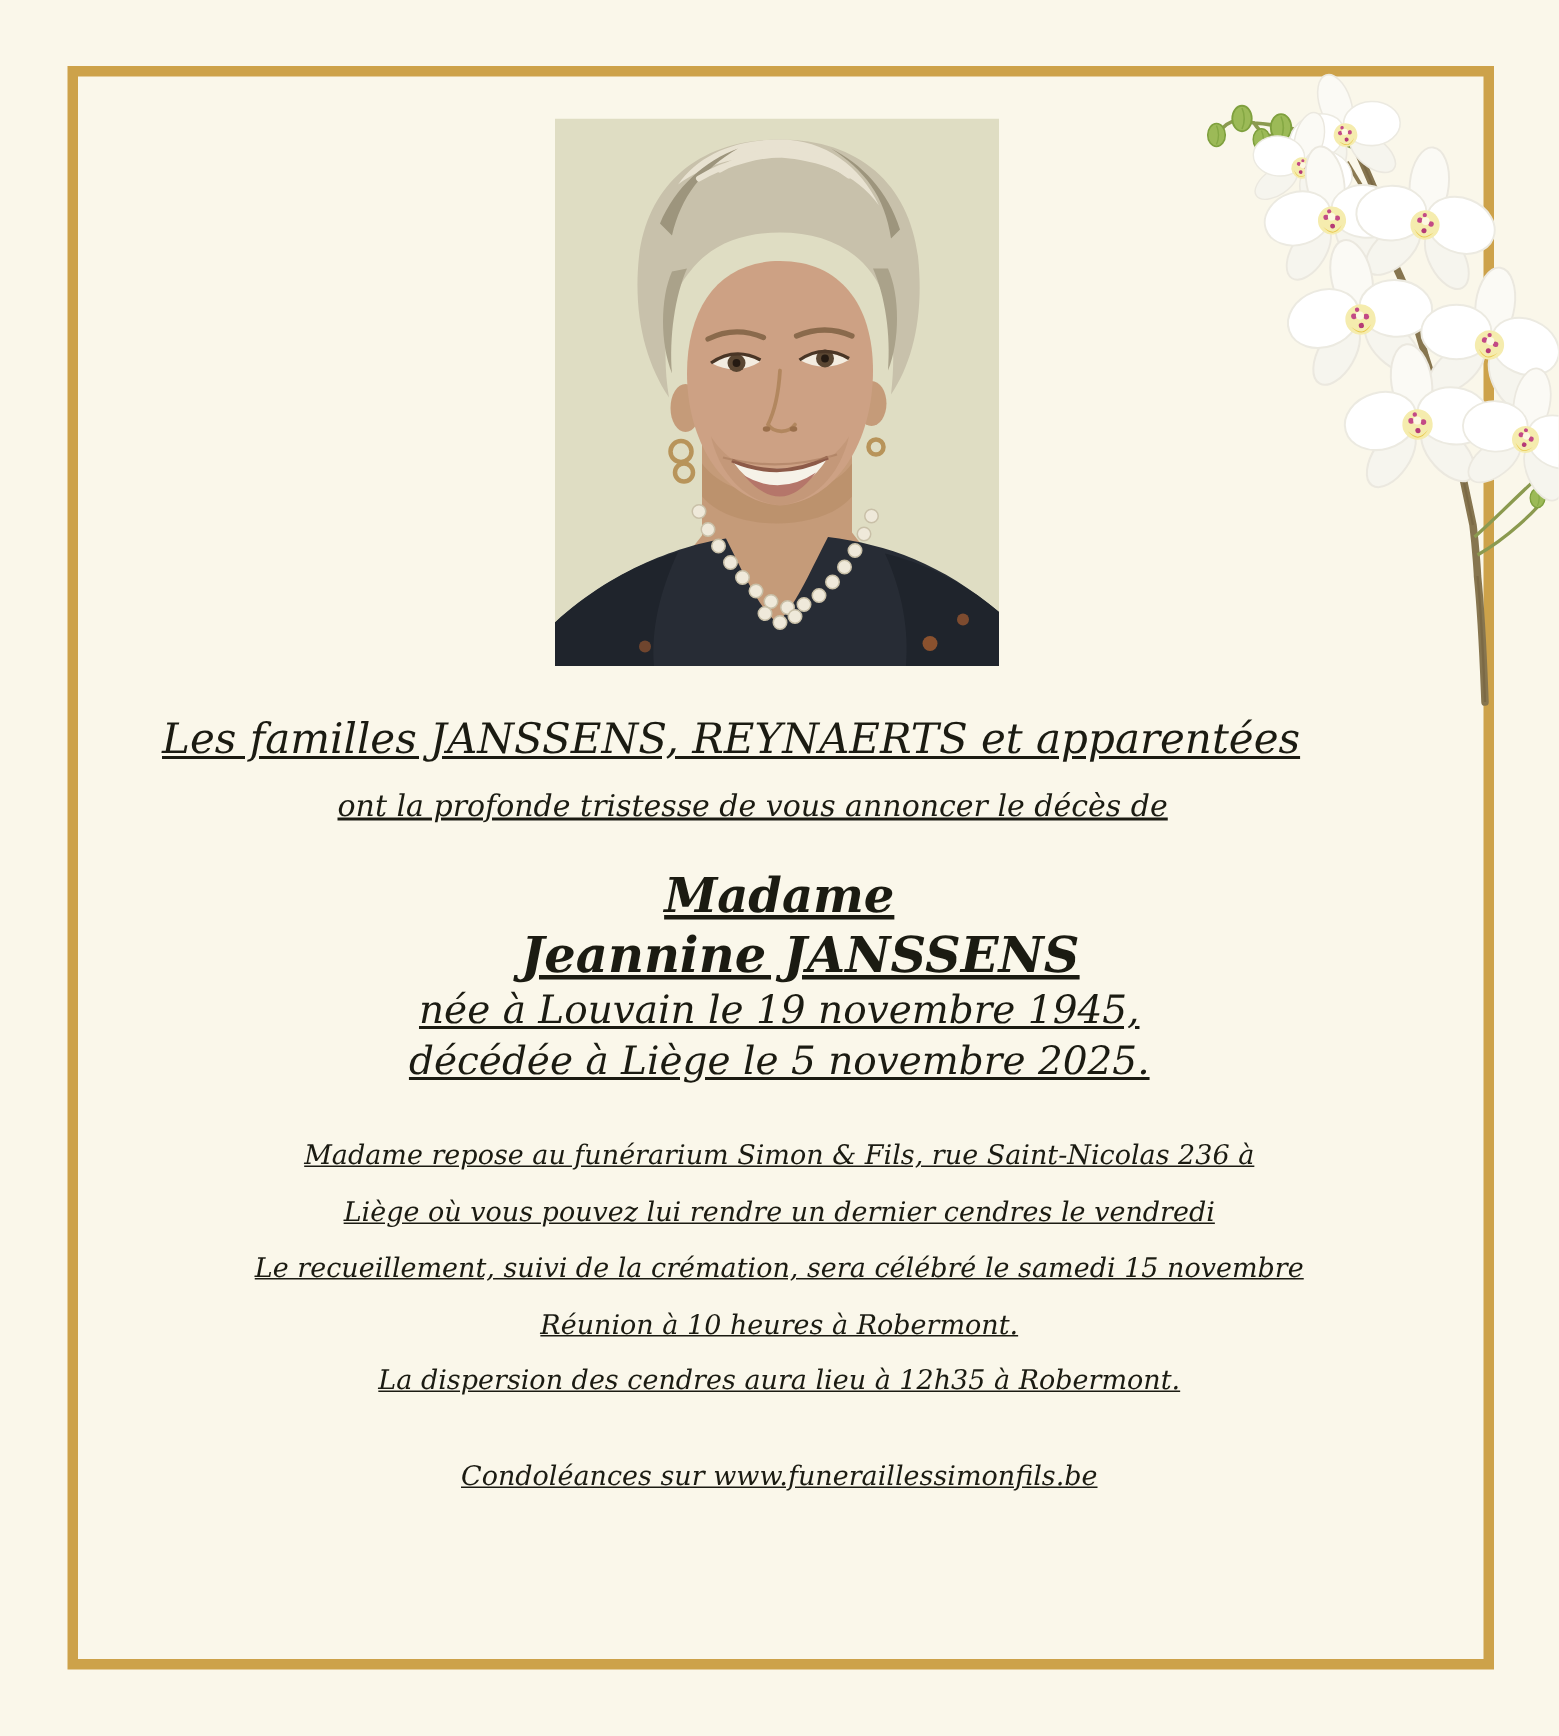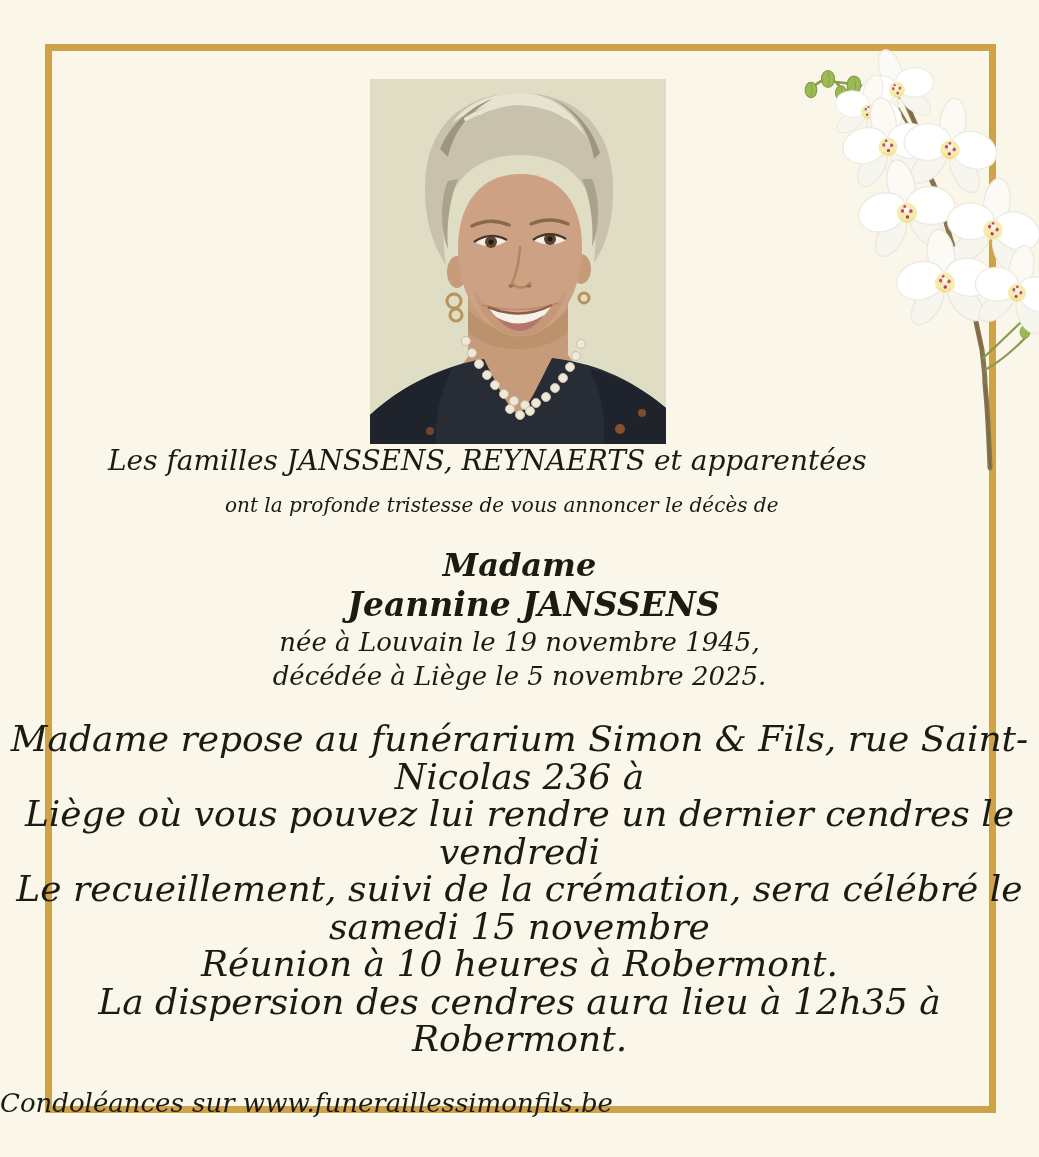--- a/index.html
+++ b/index.html
@@ -13,31 +13,32 @@
     position:absolute;left:45px;top:44px;width:937px;height:1055px;
     border:7px solid #cda24a;z-index:1;
   }
   .photo-wrap{
     position:absolute;left:370px;top:79px;width:296px;height:365px;z-index:2;
   }
   .orchid-wrap{
     position:absolute;left:778px;top:48px;width:261px;height:430px;z-index:3;
   }
   .text-block{
-    position:absolute;left:0;top:442px;width:1039px;z-index:2;
+    position:absolute;left:0;top:474px;width:1039px;z-index:2;
     font-style:italic;
+    text-decoration:underline;
   }
   .intro1{font-size:28px;line-height:37px;padding-left:108px;}
   .intro2{font-size:20px;line-height:37px;padding-left:225px;margin-top:8px;}
   .title-line{font-size:32px;line-height:40px;font-weight:bold;text-align:center;margin-top:21px;}
   .name-line{font-size:33px;line-height:40px;font-weight:bold;text-align:center;padding-left:28px;}
   .vital-line{font-size:26px;line-height:34px;text-align:center;}
   .details{margin-top:27px;}
-  .detail-line{font-size:36px;line-height:37.5px;text-align:center;}
-  .condolences{font-size:26px;line-height:34px;margin-top:28px;}
+  .detail-line{font-size:18px;line-height:37.5px;text-align:center;}
+  .condolences{font-size:18px;line-height:34px;text-align:center;margin-top:28px;}
 </style>
 </head>
 <body>
 
 <div class="gold-frame"></div>
 
 <div class="photo-wrap">
   <svg width="296" height="365" viewBox="0 0 296 365">
     <rect width="296" height="365" fill="#dfddc3"></rect>
 

